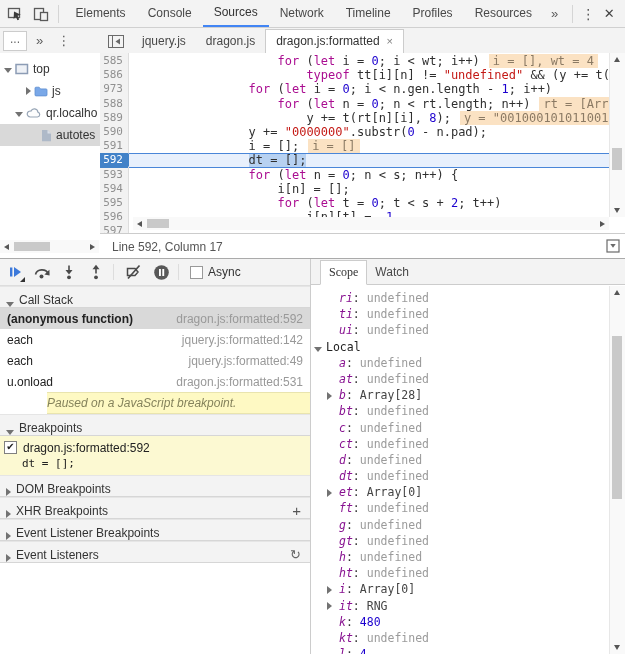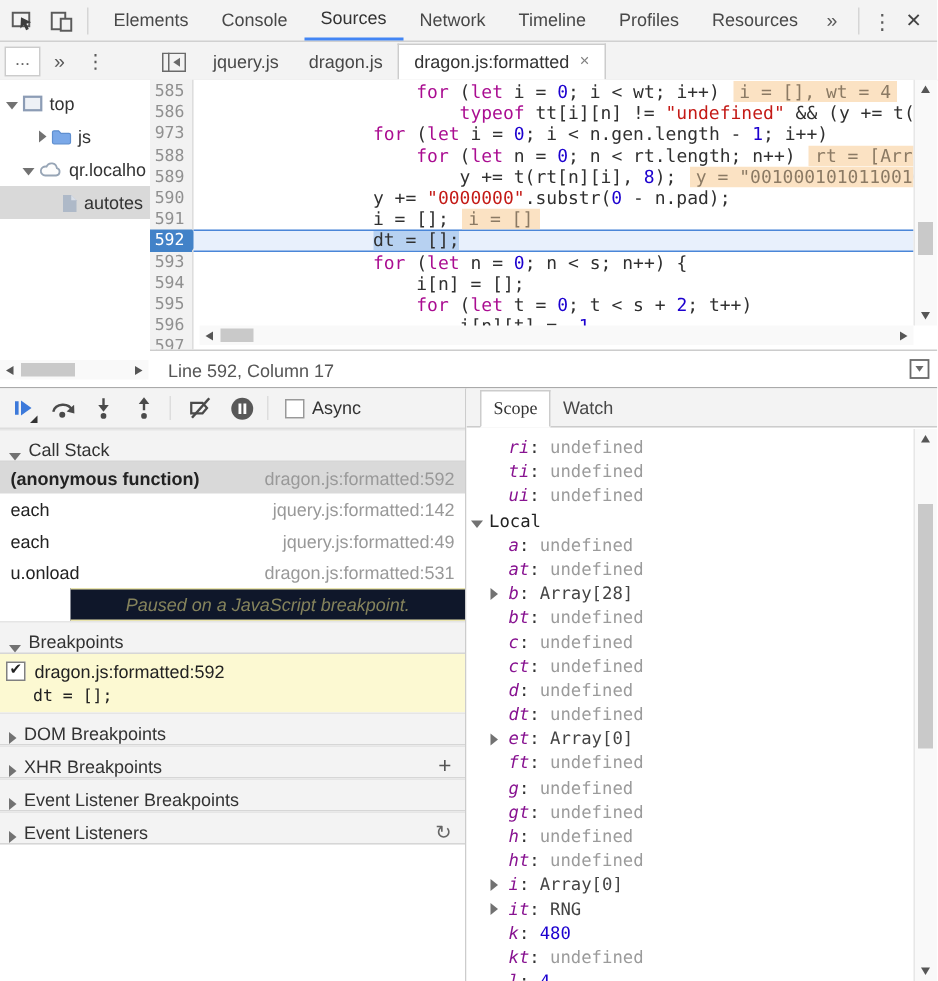--- a/index.html
+++ b/index.html
@@ -88,21 +88,21 @@
       padding-left:6px;color:#333;display:flex;align-items:flex-end;}
   .sec-header .arr{margin-right:5px;}
   .sec-action{margin-left:auto;margin-right:9px;color:#555;}
   .sec-action.plus{font-size:15px;line-height:14px;}
   .sec-action.refresh{font-size:13px;color:#666;}
   .cs-row{height:21px;display:flex;align-items:center;padding:0 7px;}
   .cs-row.selected{background:#d9d9d9;}
   .cs-row.selected .cs-fn{font-weight:bold;}
   .cs-fn{color:#222;}
   .cs-loc{margin-left:auto;color:#999;}
-  #paused-banner{height:20px;line-height:20px;text-align:center;background:#0f172a;
+  #paused-banner{height:20px;line-height:20px;background:#fef9c3;
       border-top:1px solid #e9e4ae;border-bottom:1px solid #e9e4ae;color:#85835c;font-style:italic;margin-left:47px;}
   .bp-entry{background:#fcf9d2;padding:3px 0 4px 0;}
   .bp-line1{display:flex;align-items:center;padding-left:4px;height:17px;}
   .bp-check{width:11px;height:11px;border:1px solid #808080;background:#fff;font-size:10px;line-height:10px;
       text-align:center;color:#222;flex:none;}
   .bp-loc{margin-left:6px;color:#222;}
   .bp-snippet{font:11px "DejaVu Sans Mono",monospace;color:#222;padding-left:22px;height:15px;line-height:15px;white-space:pre;}
   
   #scope-panel{position:absolute;left:311px;top:0;width:314px;height:395px;background:#fff;overflow:hidden;}
   #scope-tabs{height:26px;background:#f3f3f3;border-bottom:1px solid #ccc;display:flex;align-items:flex-end;padding-left:9px;box-sizing:border-box;}

